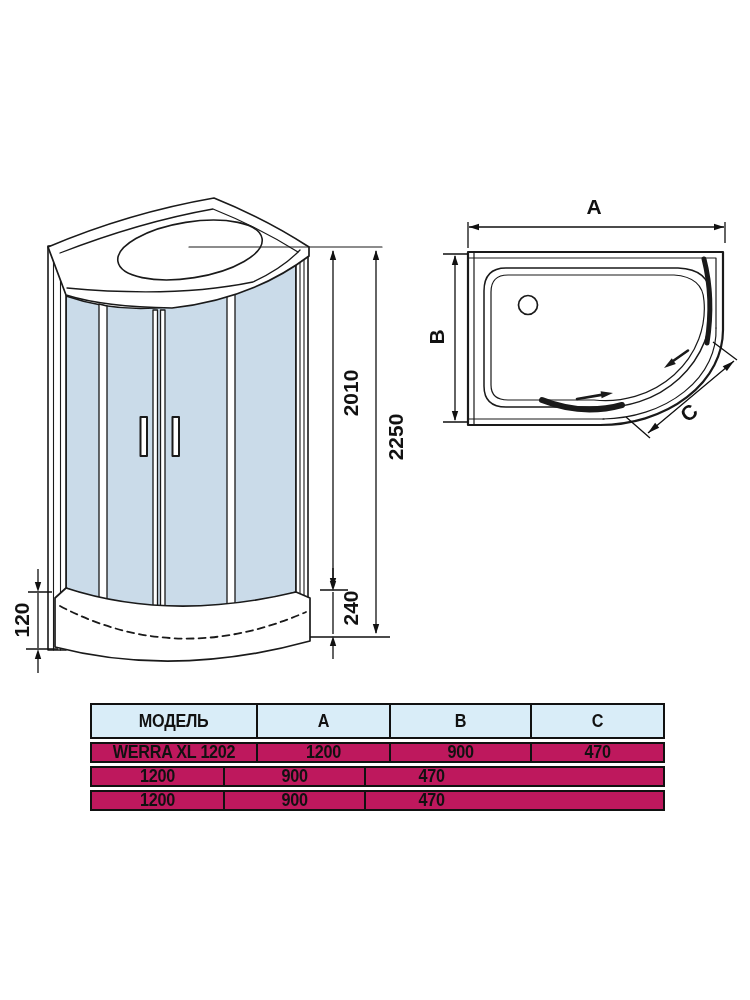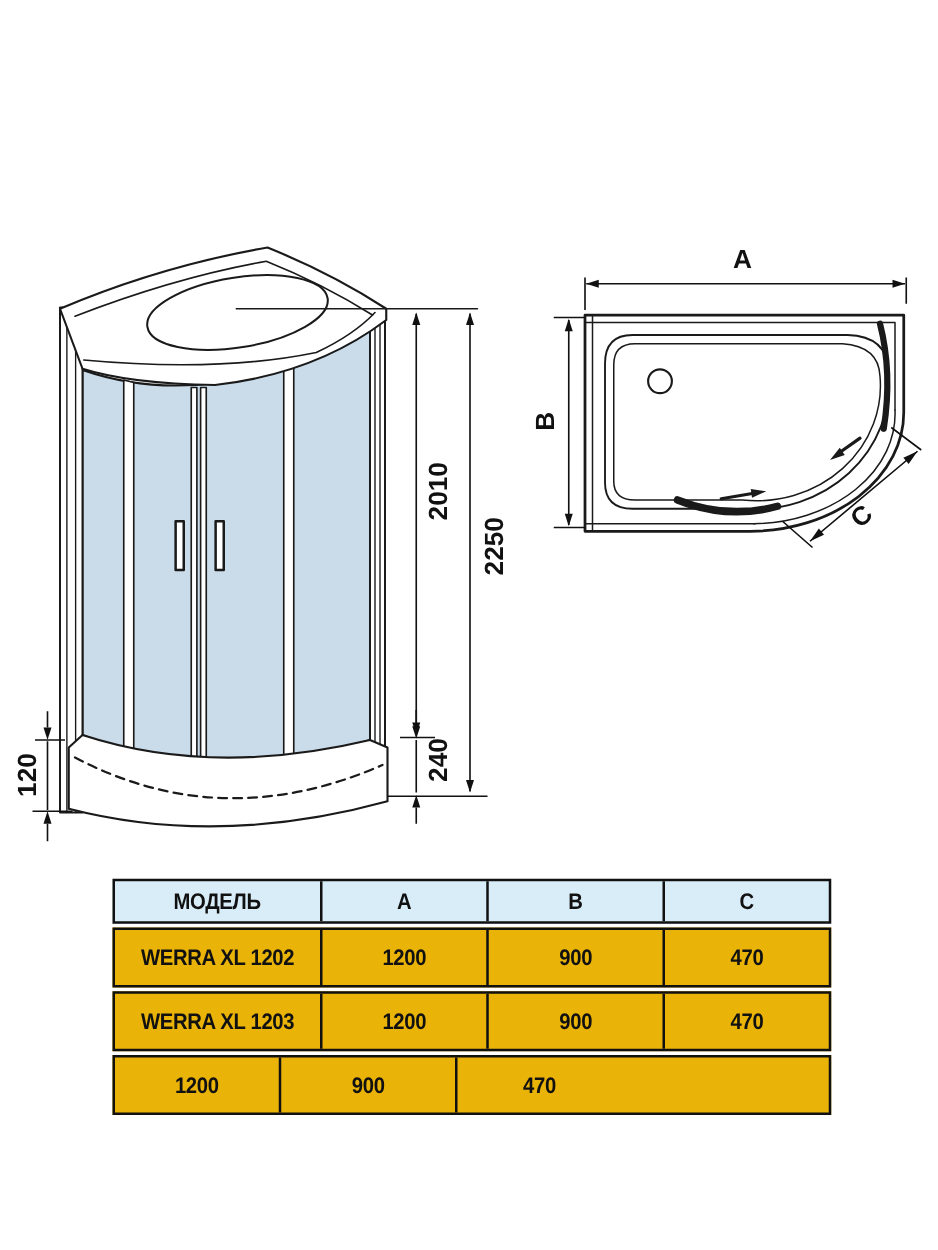--- a/index.html
+++ b/index.html
@@ -1,22 +1,22 @@
 <!DOCTYPE html>
 <html><head>
 <meta charset="utf-8">
 <style>
   html,body{margin:0;padding:0;background:#fff;}
   #stage{position:relative;width:750px;height:1000px;background:#fff;overflow:hidden;
          font-family:"Liberation Sans",sans-serif;}
   #drawing{position:absolute;left:0;top:0;}
   
   .spec-table{position:absolute;left:90px;top:703px;width:575px;color:#111;}
-  .t-row{display:flex;box-sizing:border-box;border:2px solid #111;background:#eab308;
-         height:48px;margin-top:3px;align-items:stretch;}
+  .t-row{display:flex;box-sizing:border-box;border:2px solid #111;background:#be185d;
+         height:21px;margin-top:3px;align-items:stretch;}
   .t-row.t-head{height:36px;background:#d9edf8;margin-top:0;}
   .t-cell{box-sizing:border-box;display:flex;align-items:center;justify-content:center;
           font-weight:bold;font-size:18px;letter-spacing:-0.3px;overflow:hidden;}
   .t-cell .cond{display:inline-block;transform:scaleX(0.9);white-space:nowrap;}
   .c-model{width:166px;border-right:2px solid #111;}
   .c-a{width:133px;border-right:2px solid #111;}
   .c-b{width:141px;border-right:2px solid #111;}
   .c-c{width:131px;}
   
   text{font-family:"Liberation Sans",sans-serif;font-weight:bold;fill:#111;}
@@ -152,23 +152,20 @@
           <span class="cond">1200</span>
         </div>
       <div class="t-cell c-b">
           <span class="cond">900</span>
         </div>
       <div class="t-cell c-c">
           <span class="cond">470</span>
         </div>
     </div>
     <div class="t-row">
-      <div class="t-cell c-model">
-          <span class="cond">WERRA XL 1203</span>
-        </div>
       <div class="t-cell c-a">
           <span class="cond">1200</span>
         </div>
       <div class="t-cell c-b">
           <span class="cond">900</span>
         </div>
       <div class="t-cell c-c">
           <span class="cond">470</span>
         </div>
     </div>

